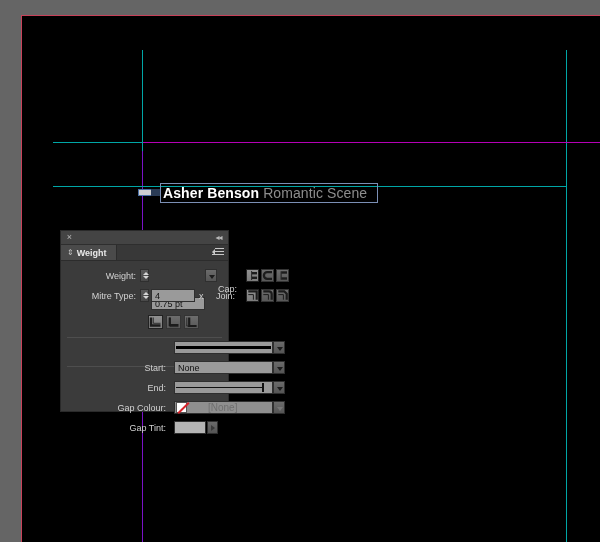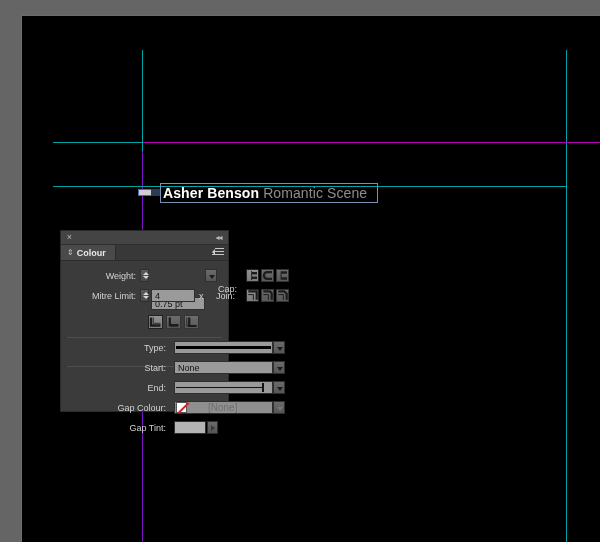--- a/index.html
+++ b/index.html
@@ -224,21 +224,21 @@
   <div class="panel">
 
     <div class="panel-titlebar">
       <div class="btn-close">×</div>
       <div class="btn-collapse">◂◂</div>
     </div>
 
     <div class="panel-tabrow">
       <div class="tab">
         <span class="diamond">⇕</span>
-        <span>Colour</span>
+        <span>Weight</span>
       </div>
       <div class="flyout">
         <span class="tri"></span>
         <i></i>
           <i></i>
           <i></i>
       </div>
     </div>
 
     <div class="panel-body">
@@ -267,21 +267,21 @@
         <div class="iconbtn" style="left:215px;">
           <svg width="11" height="11" viewBox="0 0 11 11">
               <rect x="4.4" y="1.3" width="5.6" height="2.4" fill="#1c1c1c"></rect>
               <rect x="4.4" y="7.3" width="5.6" height="2.4" fill="#1c1c1c"></rect>
               <rect x="3.6" y="1.3" width="1" height="8.4" fill="#1c1c1c"></rect>
             </svg>
         </div>
       </div>
 
       <div class="row">
-        <div class="lbl" style="left:4px;width:71px;">Mitre Limit:</div>
+        <div class="lbl" style="left:4px;width:71px;">Mitre Type:</div>
         <div class="stepper" style="left:79px;">
             <span class="up"></span>
             <span class="dn"></span>
           </div>
         <div class="field" style="left:90px;width:44px;">4</div>
         <div class="xmark" style="left:138px;">x</div>
         <div class="lbl" style="left:148px;width:26px;">Join:</div>
         <div class="iconbtn sel" style="left:185px;">
           <svg width="11" height="11" viewBox="0 0 11 11">
               <path d="M1.3 1.3 H9.7 V9.7" stroke="#1c1c1c" stroke-width="2.2" fill="none"></path>
@@ -321,21 +321,20 @@
           <svg width="13" height="12" viewBox="0 0 13 12">
               <path d="M4.2 1.5 V10 H11.5" stroke="#1c1c1c" stroke-width="2.2" fill="none"></path>
               <path d="M1.8 1.5 V10 H11.5" stroke="#1c1c1c" stroke-width="0.8" fill="none"></path>
             </svg>
         </div>
       </div>
 
       <div class="divider" style="top:100px;"></div>
 
       <div class="row" style="margin-top:6px;">
-        <div class="lbl" style="left:30px;width:75px;">Type:</div>
         <div class="wfield"></div>
         <div class="stroke-preview"></div>
         <div class="warrow"></div>
       </div>
 
       <div class="row">
         <div class="lbl" style="left:30px;width:75px;">Start:</div>
         <div class="wfield">None</div>
         <div class="warrow"></div>
       </div>

